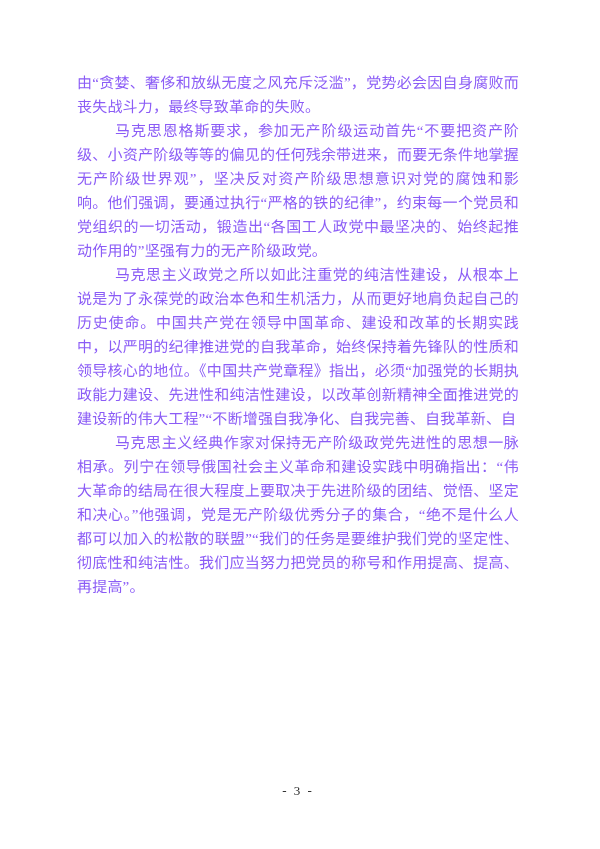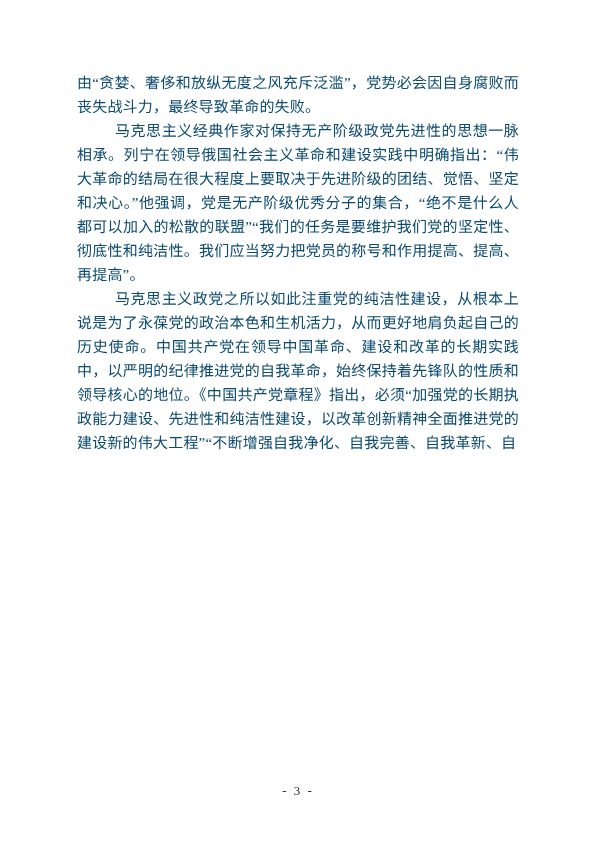--- a/index.html
+++ b/index.html
@@ -13,21 +13,21 @@
     height: 849px;
     background: #ffffff;
     overflow: hidden;
     font-family: "Liberation Serif", "DejaVu Serif", serif;
   }
   .text-block {
     position: absolute;
     left: 77px;
     top: 71px;
     width: 442px;
-    color: #0c4a6e;
+    color: #8b5cf6;
     font-size: 15px;
     line-height: 24px;
     letter-spacing: 0.2px;
   }
   .text-block p {
     margin: 0;
     text-align: justify;
     text-justify: inter-ideograph;
   }
   .text-block p.indented {
@@ -44,17 +44,18 @@
     line-height: 18px;
     letter-spacing: 2px;
   }
 </style>
 </head>
 <body>
 
 <div class="page">
   <div class="text-block">
     <p>由“贪婪、奢侈和放纵无度之风充斥泛滥”，党势必会因自身腐败而丧失战斗力，最终导致革命的失败。</p>
+    <p class="indented">马克思恩格斯要求，参加无产阶级运动首先“不要把资产阶级、小资产阶级等等的偏见的任何残余带进来，而要无条件地掌握无产阶级世界观”，坚决反对资产阶级思想意识对党的腐蚀和影响。他们强调，要通过执行“严格的铁的纪律”，约束每一个党员和党组织的一切活动，锻造出“各国工人政党中最坚决的、始终起推动作用的”坚强有力的无产阶级政党。</p>
+    <p class="indented">马克思主义政党之所以如此注重党的纯洁性建设，从根本上说是为了永葆党的政治本色和生机活力，从而更好地肩负起自己的历史使命。中国共产党在领导中国革命、建设和改革的长期实践中，以严明的纪律推进党的自我革命，始终保持着先锋队的性质和领导核心的地位。《中国共产党章程》指出，必须“加强党的长期执政能力建设、先进性和纯洁性建设，以改革创新精神全面推进党的建设新的伟大工程”“不断增强自我净化、自我完善、自我革新、自</p>
     <p class="indented">马克思主义经典作家对保持无产阶级政党先进性的思想一脉相承。列宁在领导俄国社会主义革命和建设实践中明确指出：“伟大革命的结局在很大程度上要取决于先进阶级的团结、觉悟、坚定和决心。”他强调，党是无产阶级优秀分子的集合，“绝不是什么人都可以加入的松散的联盟”“我们的任务是要维护我们党的坚定性、彻底性和纯洁性。我们应当努力把党员的称号和作用提高、提高、再提高”。</p>
-    <p class="indented">马克思主义政党之所以如此注重党的纯洁性建设，从根本上说是为了永葆党的政治本色和生机活力，从而更好地肩负起自己的历史使命。中国共产党在领导中国革命、建设和改革的长期实践中，以严明的纪律推进党的自我革命，始终保持着先锋队的性质和领导核心的地位。《中国共产党章程》指出，必须“加强党的长期执政能力建设、先进性和纯洁性建设，以改革创新精神全面推进党的建设新的伟大工程”“不断增强自我净化、自我完善、自我革新、自</p>
   </div>
   <div class="page-footer">- 3 -</div>
 </div>
 
 </body></html>

